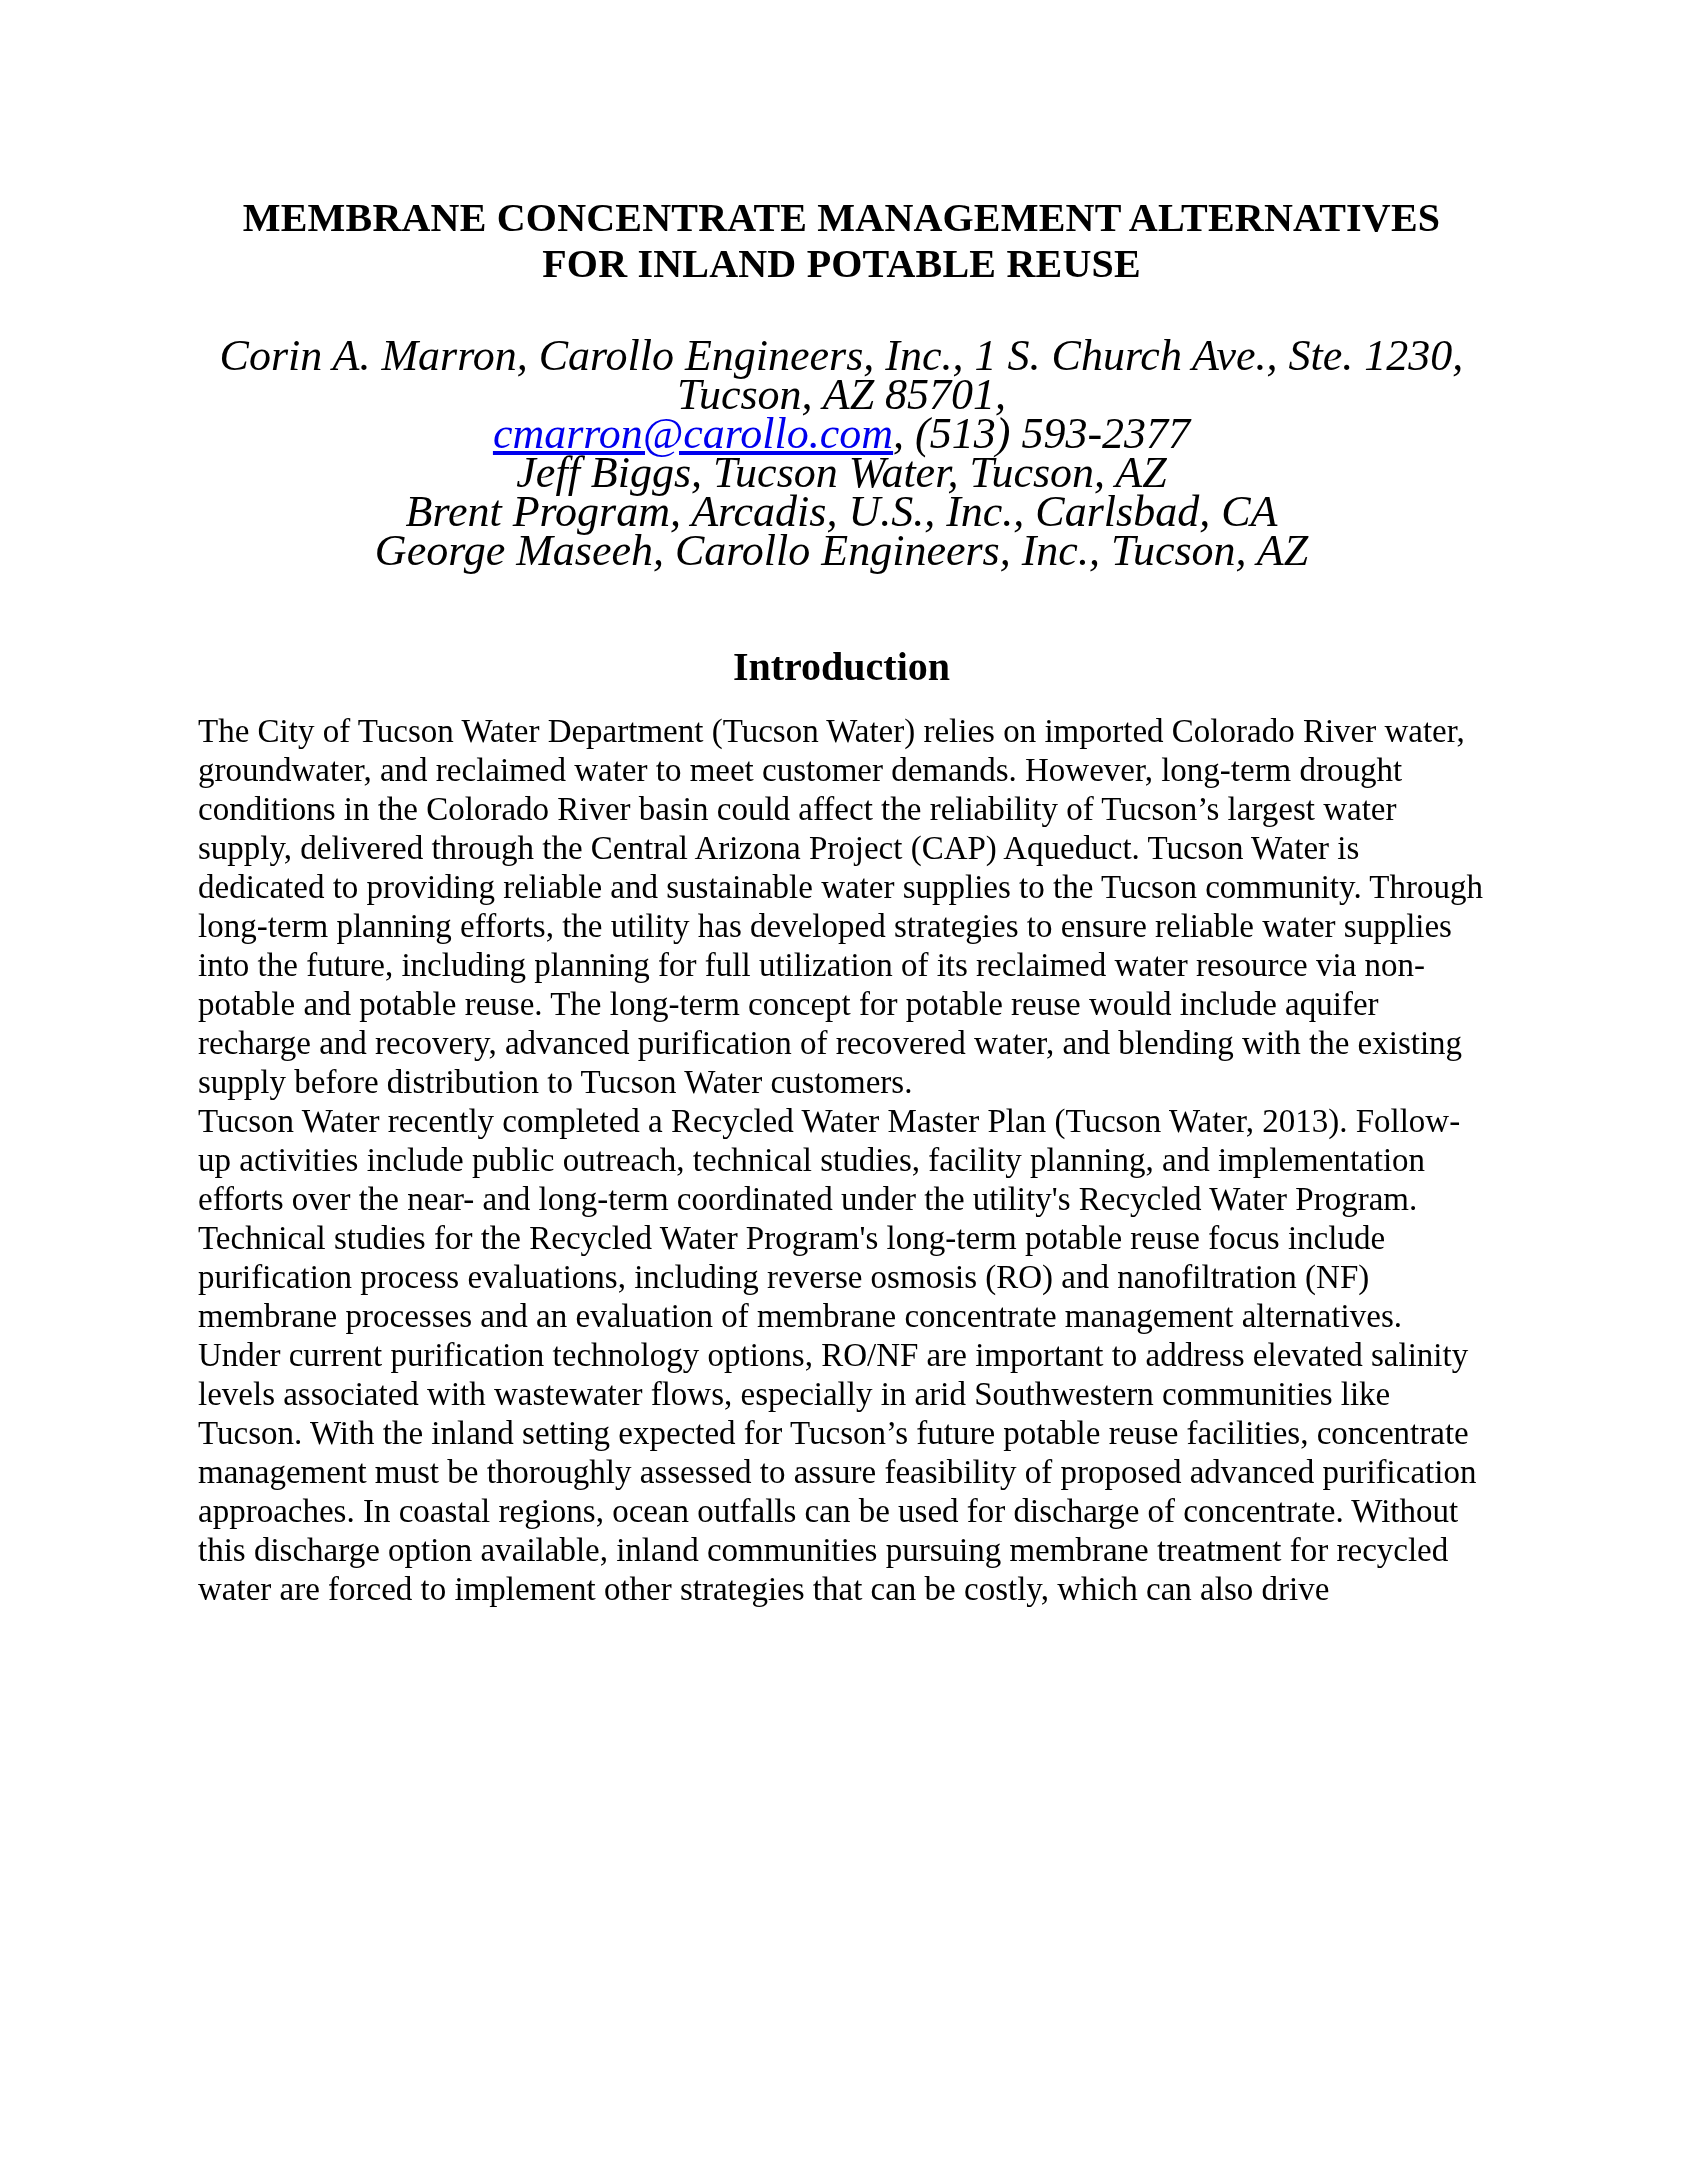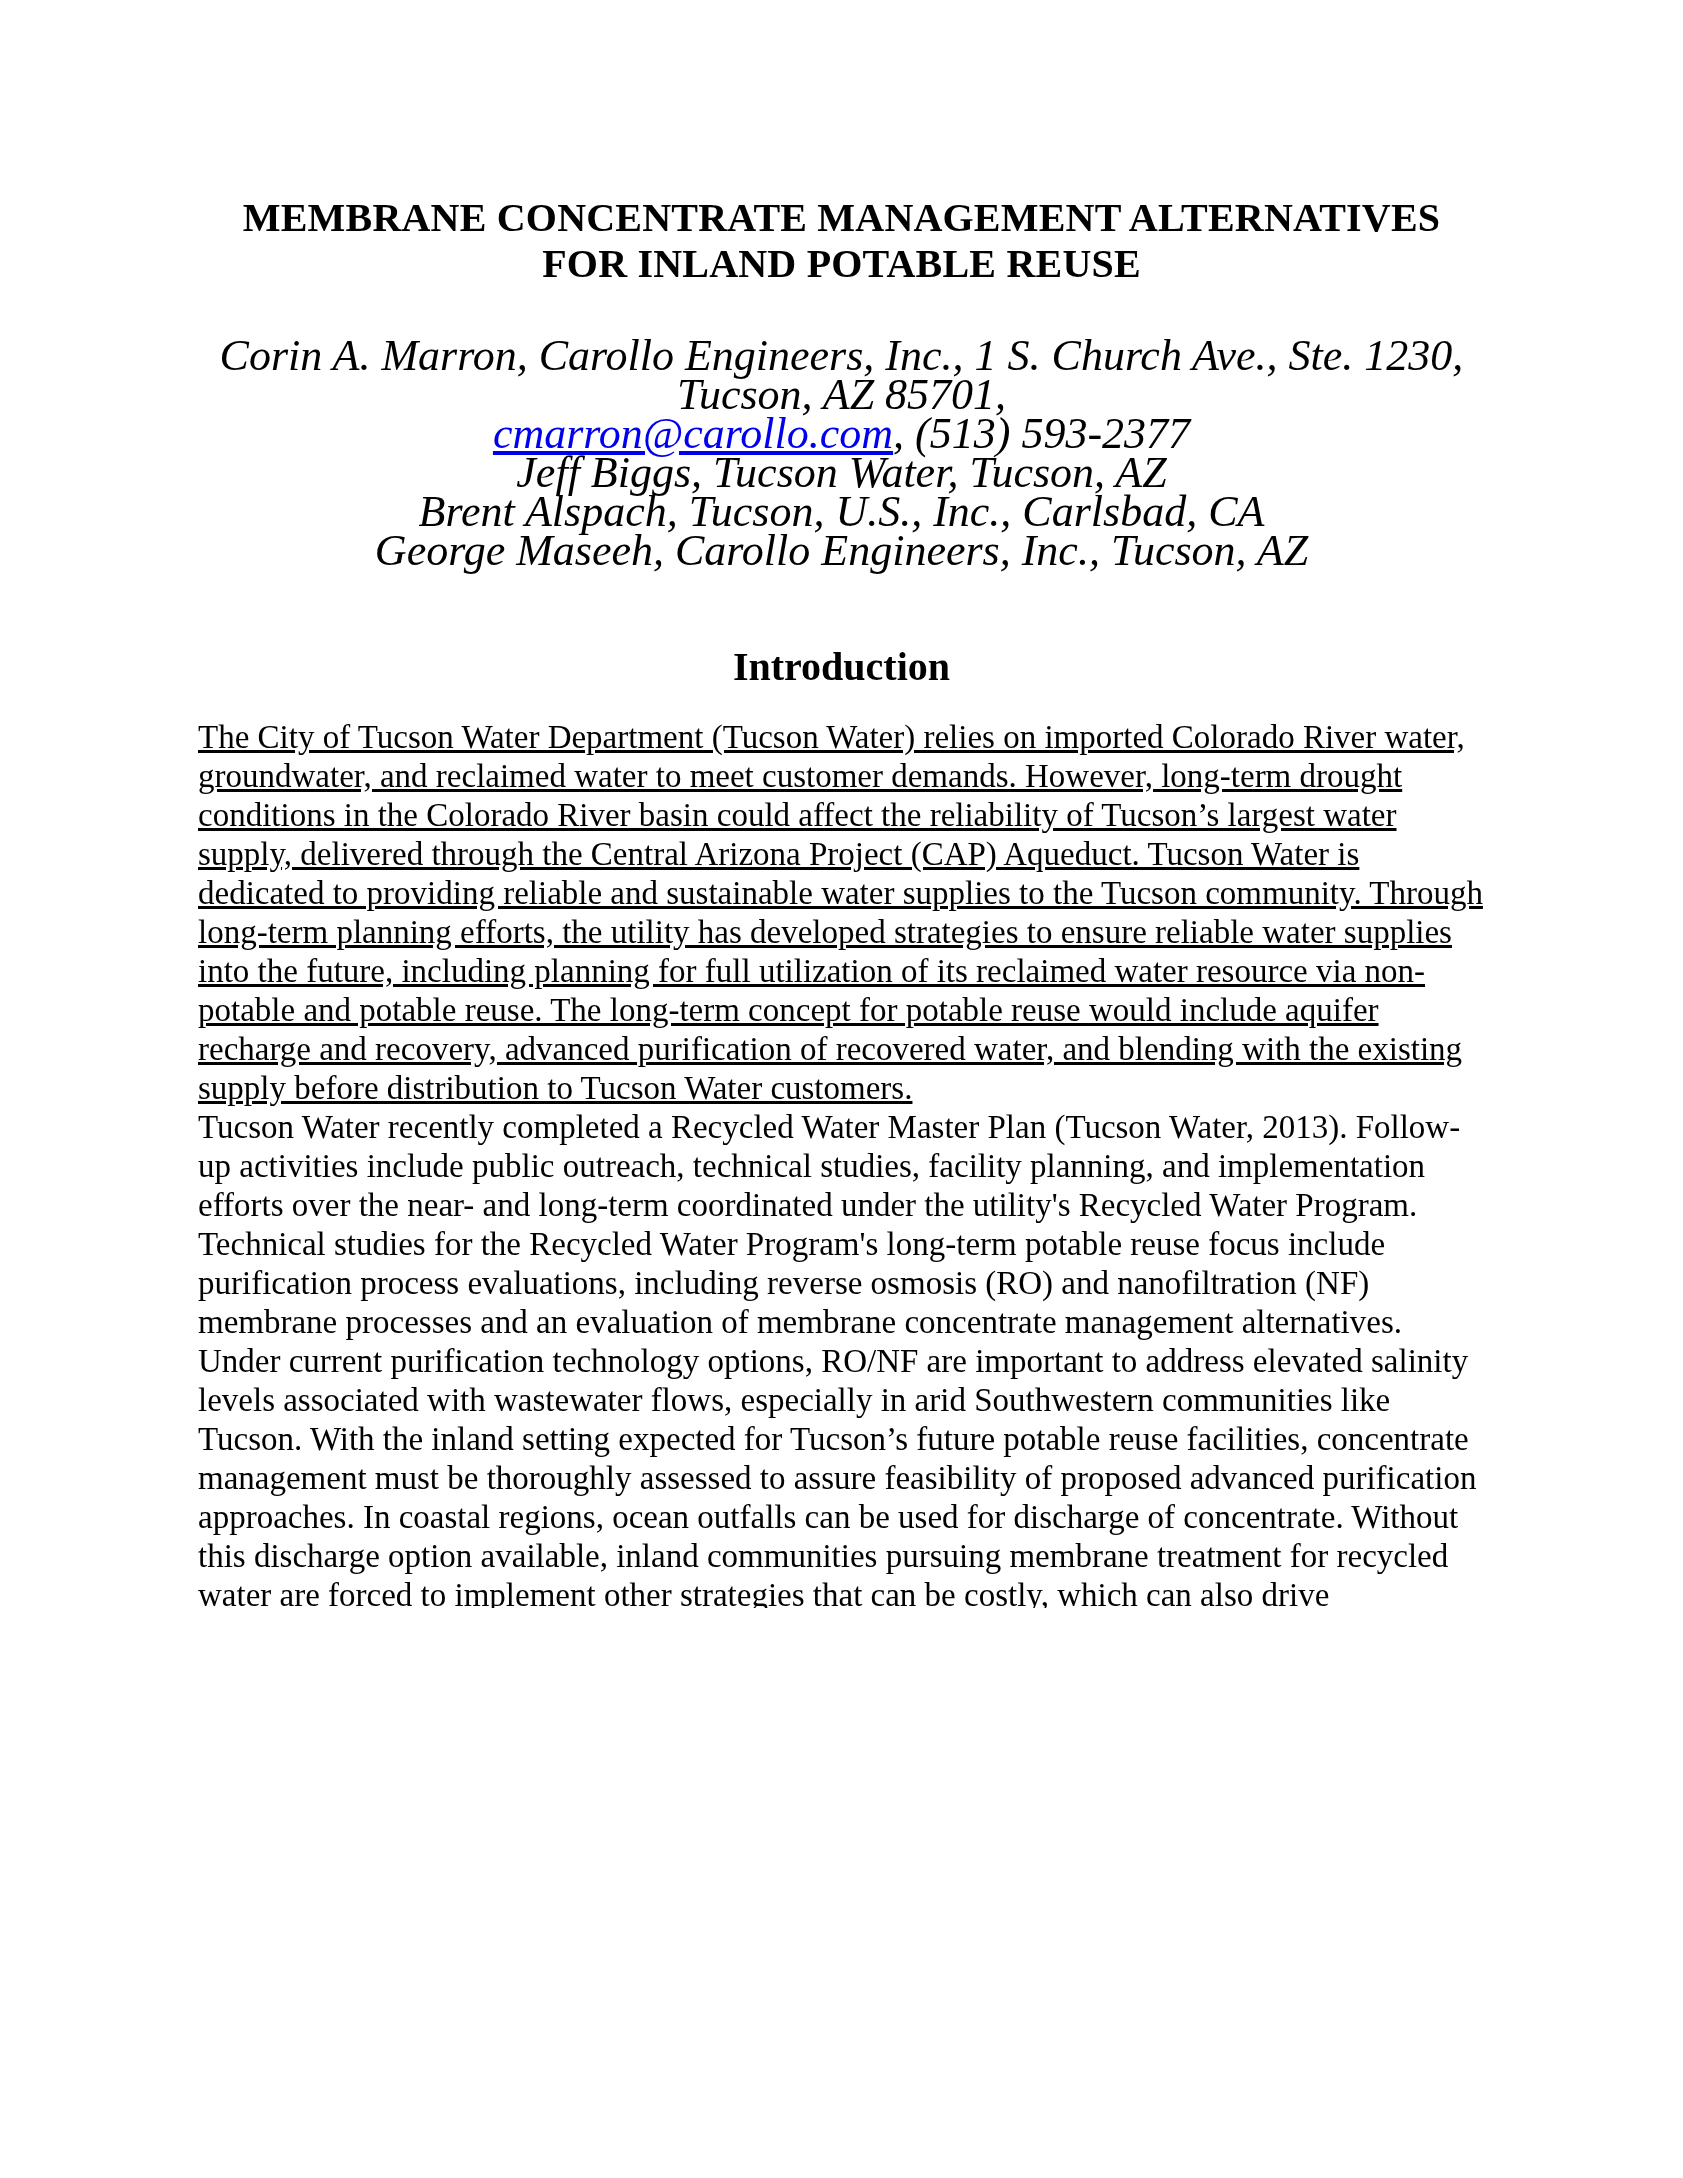--- a/index.html
+++ b/index.html
@@ -48,22 +48,21 @@
     font-weight: bold;
     text-align: center;
   }
   .body-par {
     font-size: 33px;
     line-height: 39px;
     text-align: left;
     margin: 0;
   }
   .par-first {
-    margin-top: 28px;
-    text-decoration: underline;
+    margin-top: 22px;
   }
   .par-next {
   }
   .page-number {
     position: absolute;
     top: 2037px;
     left: 0;
     right: 0;
     text-align: center;
     font-size: 33px;
@@ -74,21 +73,21 @@
 <body>
 
 <div class="page">
 
   <h1 class="title">MEMBRANE CONCENTRATE MANAGEMENT ALTERNATIVES FOR INLAND POTABLE REUSE</h1>
 
   <div class="authors">
     <p class="author-line">Corin A. Marron, Carollo Engineers, Inc., 1 S. Church Ave., Ste. 1230, Tucson, AZ 85701,</p>
     <p class="author-line"><a class="email-link" href="#">cmarron@carollo.com</a><span>, (513) 593-2377</span></p>
     <p class="author-line">Jeff Biggs, Tucson Water, Tucson, AZ</p>
-    <p class="author-line">Brent Alspach, Tucson, U.S., Inc., Carlsbad, CA</p>
+    <p class="author-line">Brent Program, Arcadis, U.S., Inc., Carlsbad, CA</p>
     <p class="author-line">George Maseeh, Carollo Engineers, Inc., Tucson, AZ</p>
   </div>
 
   <h2 class="section-heading">Introduction</h2>
 
   <p class="body-par par-first">The City of Tucson Water Department (Tucson Water) relies on imported Colorado River water, groundwater, and reclaimed water to meet customer demands. However, long-term drought conditions in the Colorado River basin could affect the reliability of Tucson’s largest water supply, delivered through the Central Arizona Project (CAP) Aqueduct. Tucson Water is dedicated to providing reliable and sustainable water supplies to the Tucson community. Through long-term planning efforts, the utility has developed strategies to ensure reliable water supplies into the future, including planning for full utilization of its reclaimed water resource via non-potable and potable reuse. The long-term concept for potable reuse would include aquifer recharge and recovery, advanced purification of recovered water, and blending with the existing supply before distribution to Tucson Water customers.</p>
 
   <p class="body-par par-next">Tucson Water recently completed a Recycled Water Master Plan (Tucson Water, 2013). Follow-up activities include public outreach, technical studies, facility planning, and implementation efforts over the near- and long-term coordinated under the utility's Recycled Water Program. Technical studies for the Recycled Water Program's long-term potable reuse focus include purification process evaluations, including reverse osmosis (RO) and nanofiltration (NF) membrane processes and an evaluation of membrane concentrate management alternatives. Under current purification technology options, RO/NF are important to address elevated salinity levels associated with wastewater flows, especially in arid Southwestern communities like Tucson. With the inland setting expected for Tucson’s future potable reuse facilities, concentrate management must be thoroughly assessed to assure feasibility of proposed advanced purification approaches. In coastal regions, ocean outfalls can be used for discharge of concentrate. Without this discharge option available, inland communities pursuing membrane treatment for recycled water are forced to implement other strategies that can be costly, which can also drive innovation. While there are several options to manage membrane concentrate, including methods that increase water recovery, many may be limited by financial feasibility, land availability, or environmental impacts. Traditional methods, such as evaporation ponds, can require large areas of land that may not be available or feasible due to environmental impacts or land costs. To reduce space requirements and optimize water recovery, multiple concentrate management approaches in tandem may be employed. This manuscript provides an overview of the concentrate management alternatives under evaluation for Tucson’s Recycled Water Program, which may also have broad application for other inland locations.</p>
 
   <div class="page-number">1</div>

